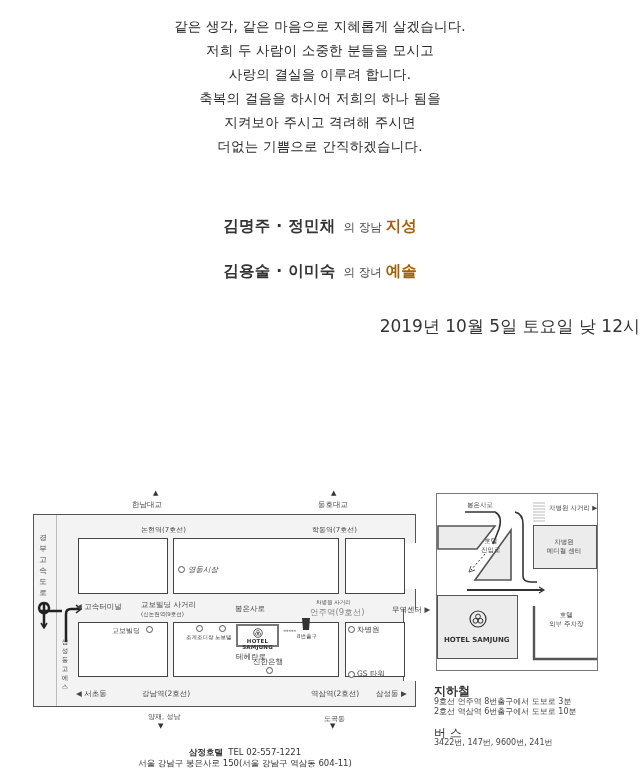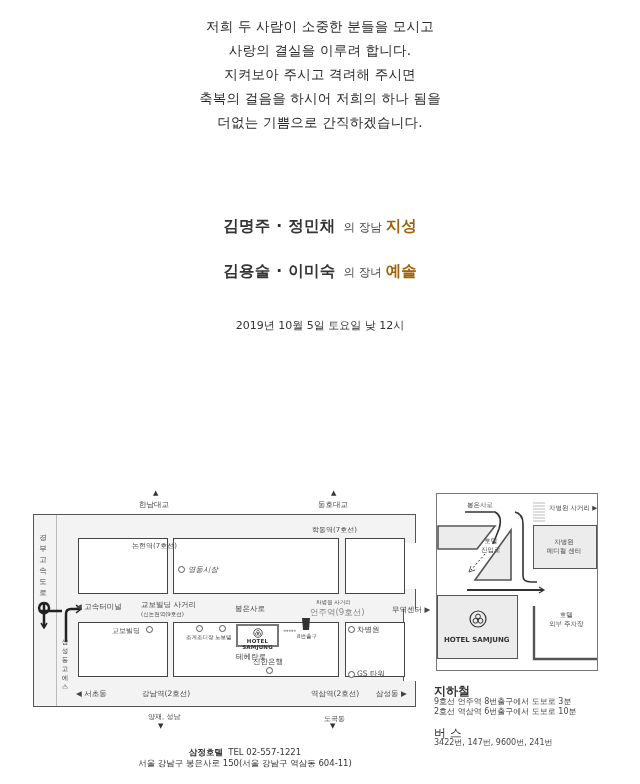--- a/index.html
+++ b/index.html
@@ -10,21 +10,21 @@
   .greeting {
     position: absolute; left: 0; top: 14px; width: 640px; text-align: center;
     font-size: 13.5px; line-height: 24px; color: #2a2a2a; letter-spacing: 0.2px;
   }
   .greeting div { height: 24px; }
   .parents { position: absolute; left: 0; width: 640px; text-align: center; }
   .parents .p-row { position: absolute; left: 0; width: 640px; text-align: center; white-space: nowrap; }
   .names { font-size: 15.5px; font-weight: bold; color: #333; letter-spacing: 0.3px; }
   .rel { font-size: 11.5px; color: #444; margin: 0 4px 0 8px; }
   .child { font-size: 15.5px; font-weight: bold; color: #a16207; }
-  .datetime { position: absolute; left: 0; top: 314px; width: 640px; text-align: center; font-size: 11px; line-height: 24px; color: #333; }
+  .datetime { position: absolute; left: 0; top: 314px; width: 640px; text-align: right; font-size: 17px; line-height: 24px; color: #333; }
 
   
   .map { position: absolute; left: 0; top: 0; width: 640px; height: 784px; }
   .lbl { position: absolute; font-size: 7px; color: #444; white-space: nowrap; }
   .lbl.md { font-size: 7.5px; }
   .lbl.gray { color: #888; font-size: 8.5px; }
   .block { position: absolute; border: 1.6px solid #444; background: #fff; box-sizing: border-box; }
   .frame { position: absolute; border: 1.6px solid #555; box-sizing: border-box; background: #f3f3f3; }
   .poi { position: absolute; width: 5px; height: 5px; border: 1.6px solid #555; border-radius: 50%; background: #fff; }
   .tri { position: absolute; font-size: 7px; color: #333; }
@@ -41,61 +41,62 @@
   .ilbl { position: absolute; font-size: 6.5px; color: #444; text-align: center; white-space: nowrap; line-height: 9px; }
 
   .transit { position: absolute; left: 434px; top: 686px; width: 206px; font-size: 8px; line-height: 10.5px; color: #444; }
   .transit .th { font-weight: bold; font-size: 12px; color: #333; }
   .transit .gap { height: 10px; }
 </style>
 </head>
 <body>
 
 <div class="greeting">
+  <div>같은 생각, 같은 마음으로 지혜롭게 살겠습니다.</div>
   <div>저희 두 사람이 소중한 분들을 모시고</div>
   <div>사랑의 결실을 이루려 합니다.</div>
+  <div>축복의 걸음을 하시어 저희의 하나 됨을</div>
   <div>지켜보아 주시고 격려해 주시면</div>
-  <div>축복의 걸음을 하시어 저희의 하나 됨을</div>
   <div>더없는 기쁨으로 간직하겠습니다.</div>
 </div>
 
 <div class="parents">
   <div class="p-row" style="top:216px;">
     <span class="names">김명주 · 정민채</span><span class="rel">의 장남</span><span class="child">지성</span>
   </div>
   <div class="p-row" style="top:261px;">
     <span class="names">김용술 · 이미숙</span><span class="rel">의 장녀</span><span class="child">예솔</span>
   </div>
 </div>
 
 <div class="datetime">
   <div>2019년 10월 5일 토요일 낮 12시</div>
 </div>
 
 <div class="map">
 
   <div class="tri" style="left:153px;top:489px;">▲</div>
-  <div class="lbl md" style="left:139px;top:500px;">한남대교</div>
+  <div class="lbl md" style="left:132px;top:500px;">한남대교</div>
   <div class="tri" style="left:331px;top:489px;">▲</div>
   <div class="lbl md" style="left:318px;top:500px;">동호대교</div>
 
   <div class="frame" style="left:33px;top:514px;width:383px;height:193px;"></div>
   <div style="position:absolute;left:56px;top:515px;width:1px;height:191px;background:#bbb;"></div>
 
   <div style="position:absolute;left:403px;top:543px;width:14px;height:46px;background:#fff;border-left:1.6px solid #555;"></div>
   <div style="position:absolute;left:403px;top:609px;width:14px;height:72px;background:#fff;border-left:1.6px solid #555;"></div>
 
   <div class="block" style="left:78px;top:538px;width:90px;height:56px;"></div>
   <div class="block" style="left:173px;top:538px;width:166px;height:56px;"></div>
   <div class="block" style="left:345px;top:538px;width:60px;height:56px;"></div>
   <div class="block" style="left:78px;top:622px;width:90px;height:55px;"></div>
   <div class="block" style="left:173px;top:622px;width:166px;height:55px;"></div>
   <div class="block" style="left:345px;top:622px;width:60px;height:55px;"></div>
 
-  <div class="lbl" style="left:132px;top:525px;margin-top:16px;">논현역(7호선)</div>
+  <div class="lbl" style="left:141px;top:525px;">논현역(7호선)</div>
   <div class="lbl" style="left:312px;top:525px;">학동역(7호선)</div>
 
   <div class="vert" style="left:38px;top:532px;">경<br>부<br>고<br>속<br>도<br>로</div>
   <svg style="position:absolute;left:36px;top:599px;" width="30" height="30">
     <path d="M8 4 a5 5 0 1 0 0.1 0 M8 4 L8 28 M3 12 L26 12" stroke="#222" stroke-width="2.5" fill="none"></path>
     <path d="M5 24 L8 29 L11 24" stroke="#222" stroke-width="1.5" fill="none"></path>
   </svg>
   <svg style="position:absolute;left:60px;top:602px;" width="22" height="42">
     <path d="M6 40 L6 12 Q6 7 11 7 L20 7" stroke="#222" stroke-width="2.5" fill="none"></path>
     <path d="M16 3 L21 7 L16 11" stroke="#222" stroke-width="1.5" fill="none"></path>

